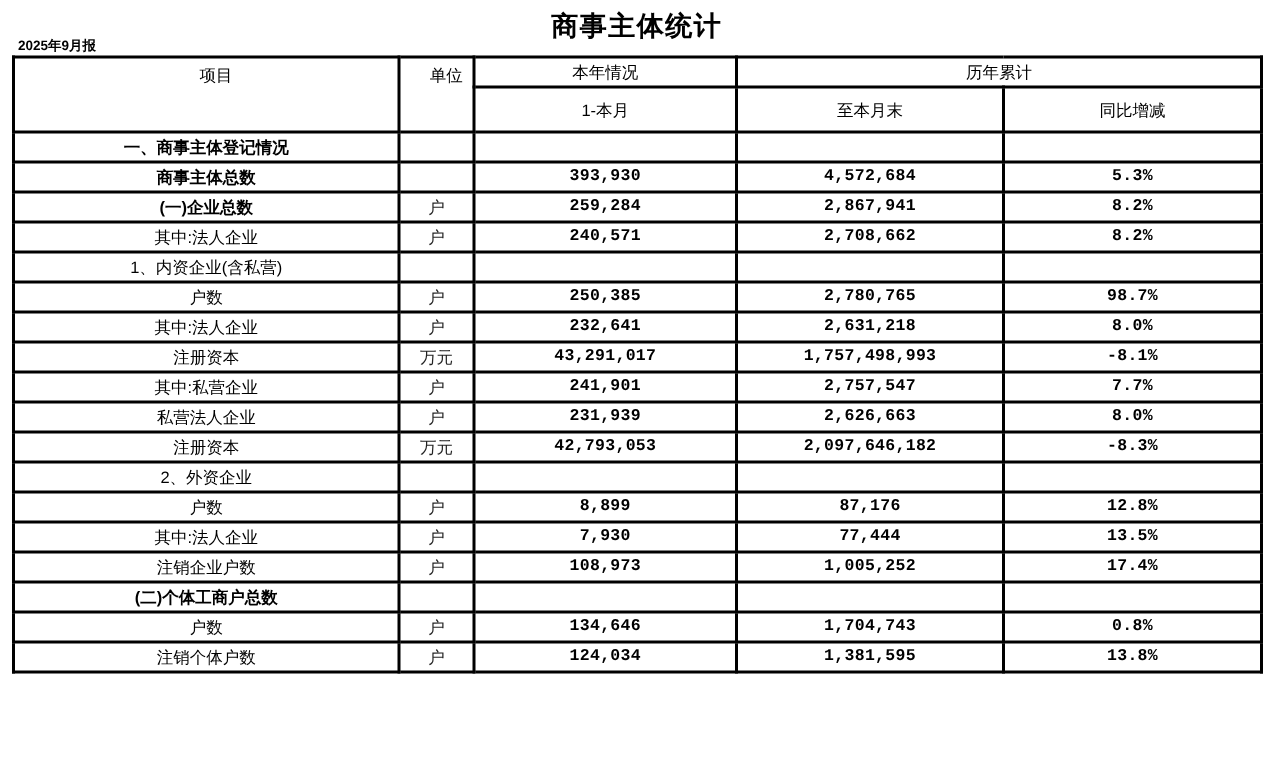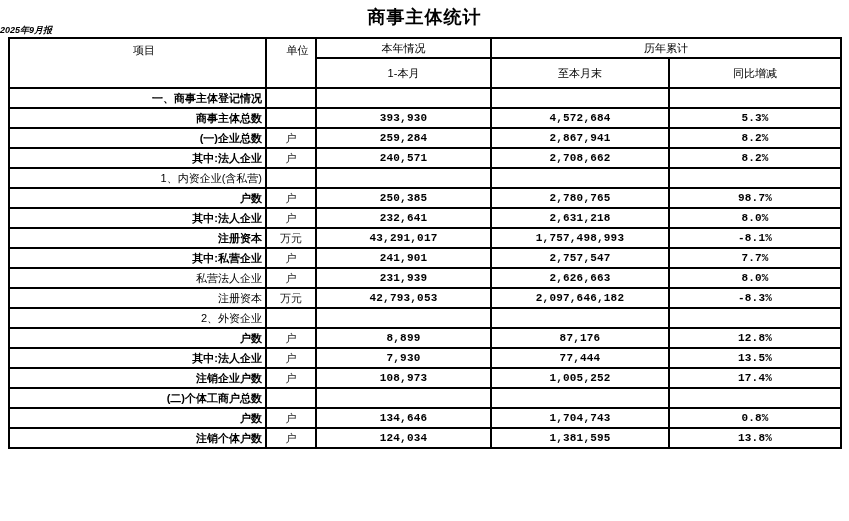--- a/index.html
+++ b/index.html
@@ -14,50 +14,49 @@
   .page { width: 849px; height: 521px; background: #fff; position: relative; }
   .report-title {
     text-align: center;
     font-size: 18px;
     font-weight: bold;
     padding-top: 5px;
     letter-spacing: 1px;
   }
   .period-label {
     position: absolute;
-    left: 0; top: 24px;
+    left: 12px; top: 24px;
     font-size: 9px;
     font-weight: bold;
-    font-style: italic;
   }
   table.stats {
     position: absolute;
     left: 8px; top: 37px;
     width: 832px;
     border-collapse: collapse;
     table-layout: fixed;
   }
   table.stats th, table.stats td {
     border: 2px solid #000;
     font-size: 11px;
     padding: 0 3px;
     overflow: hidden;
     white-space: nowrap;
   }
   thead th { font-weight: normal; text-align: center; vertical-align: middle; }
   thead tr.head-top { height: 20px; }
   thead tr.head-sub { height: 30px; padding-left: 12px; }
   thead th.rowspan-cell { vertical-align: top; padding-top: 4px; padding-left: 16px; }
   tbody tr { height: 20px; }
-  td.c-label { text-align: right; }
+  td.c-label { text-align: center; }
   td.c-unit  { text-align: center; font-size: 10.5px; color: #222; }
   td.c-num   { text-align: center; font-weight: bold; letter-spacing: 0.2px; font-family: Liberation Mono, monospace; }
   tr.bold td.c-label { font-weight: bold; }
   .indent-0 { padding-left: 4px; }
-  .indent-1 { padding-left: 9px; font-weight: bold; }
+  .indent-1 { padding-left: 9px; }
   .indent-2 { padding-left: 44px; }
 </style>
 </head>
 <body>
 
 <div class="page">
   <h1 class="report-title">商事主体统计</h1>
   <div class="period-label">2025年9月报</div>
 
   <table class="stats">

